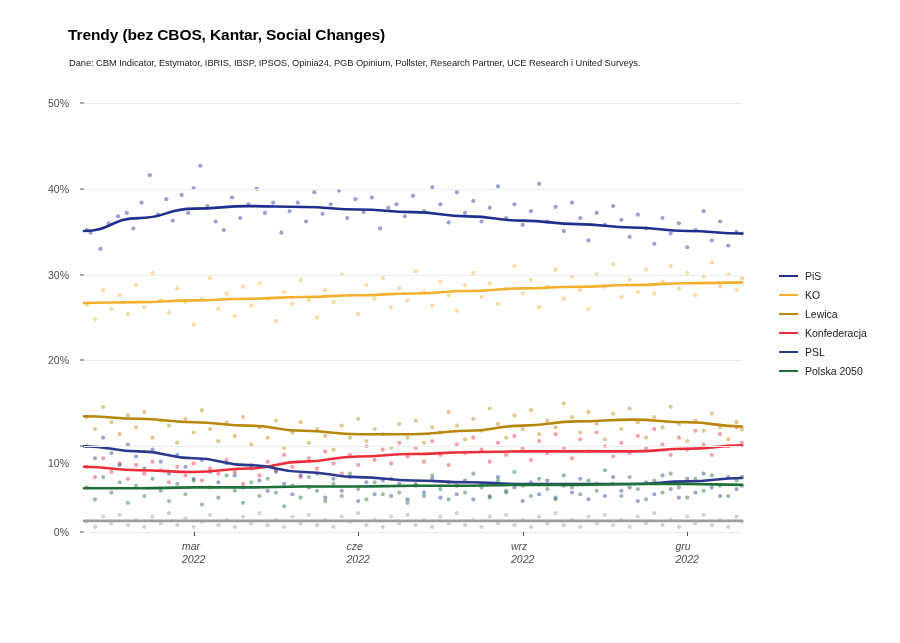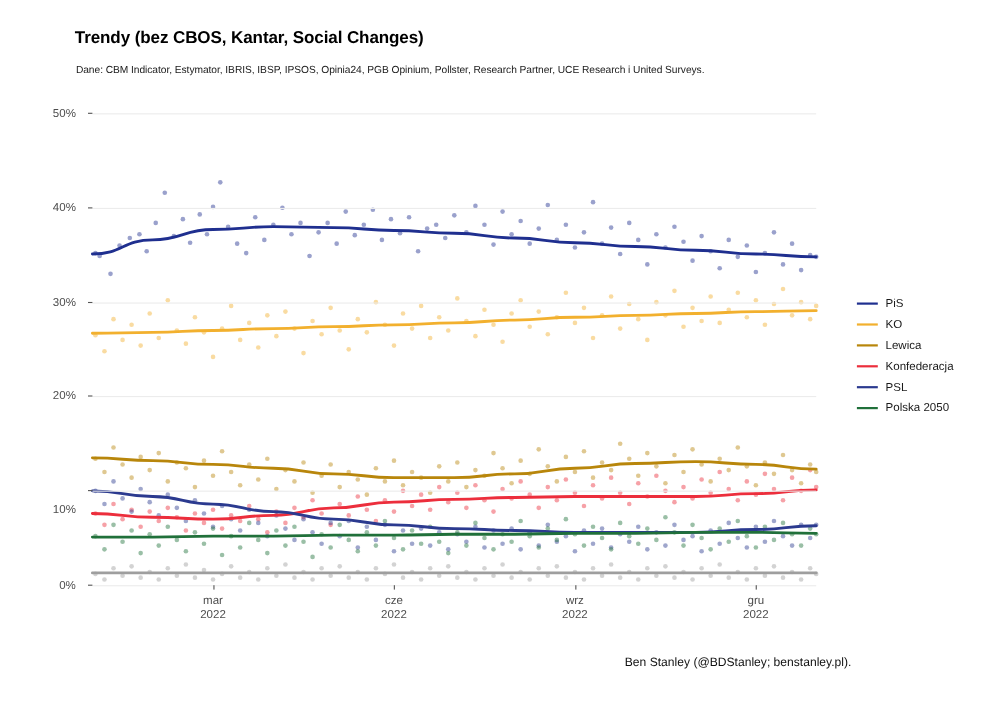--- a/index.html
+++ b/index.html
@@ -80,25 +80,25 @@
     position: absolute;
     top: 100%;
     width: 1px;
     height: 4px;
     background: #555;
   }
   .xlabel {
     position: absolute;
     top: calc(100% + 8px);
     transform: translateX(-50%);
-    text-align: center;
     font-size: 10.5px;
     color: #4d4d4d;
     line-height: 13px;
     white-space: nowrap;
+    font-style: italic;
   }
   .legend {
     position: absolute;
     left: 779px;
     top: 266px;
     width: 118px;
   }
   .legend-row {
     display: flex;
     align-items: center;
@@ -783,14 +783,13 @@
       <div class="legend-row">
         <span class="legend-swatch" style="background: rgb(43, 58, 143);"></span>
         <span class="legend-label">PSL</span>
       </div>
       <div class="legend-row">
         <span class="legend-swatch" style="background: rgb(32, 112, 58);"></span>
         <span class="legend-label">Polska 2050</span>
       </div>
     </div>
 
-  <div class="caption">Ben Stanley (@BDStanley; benstanley.pl).</div>
 </div>
 
 </body></html>

